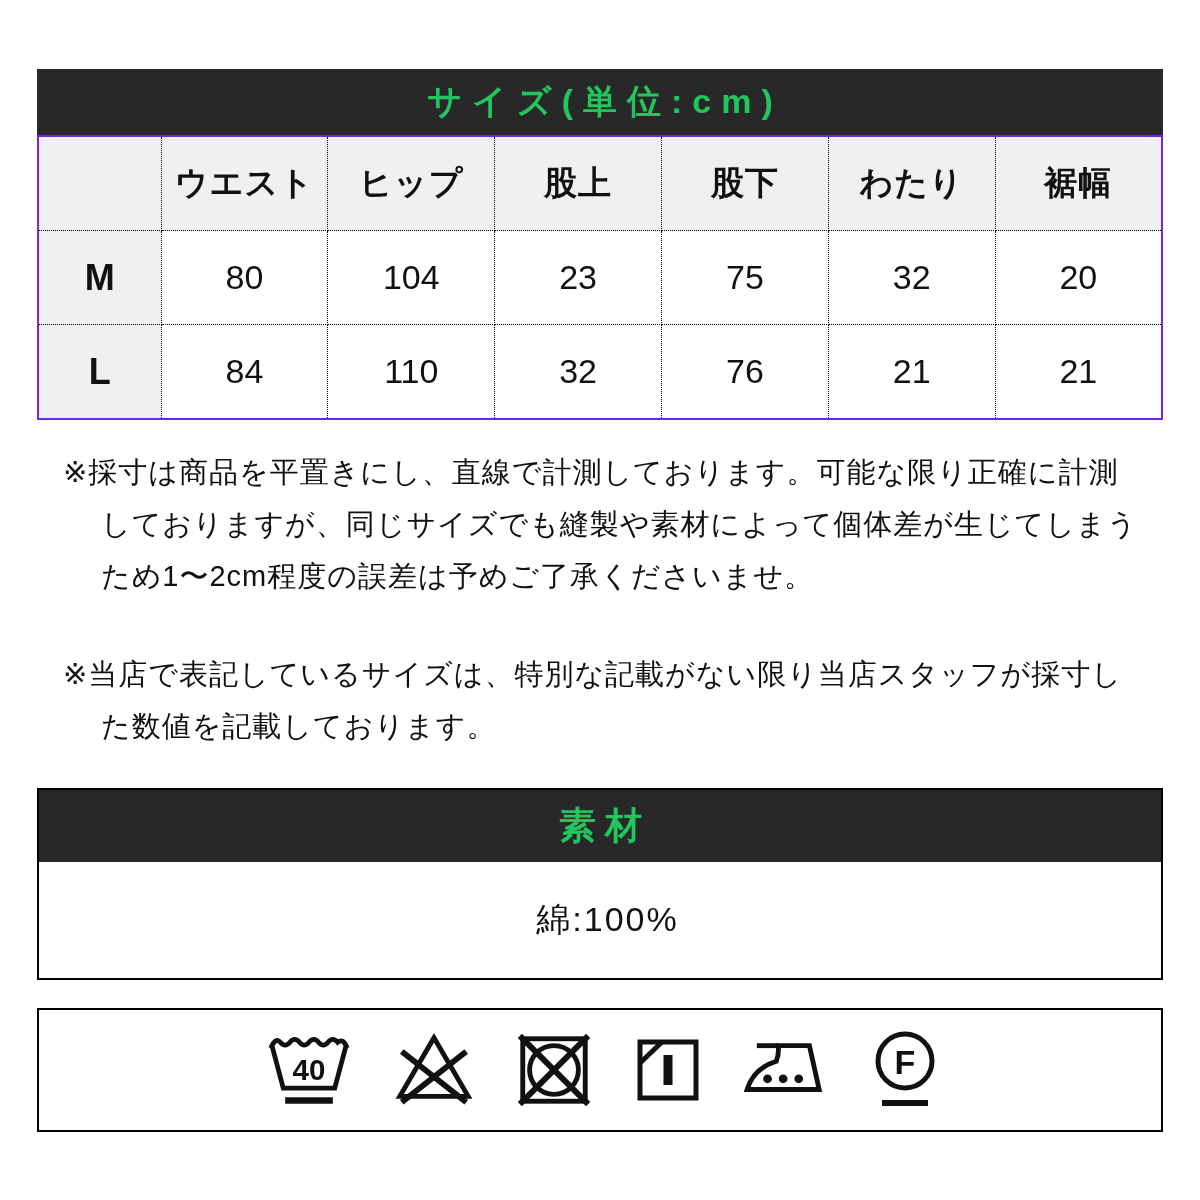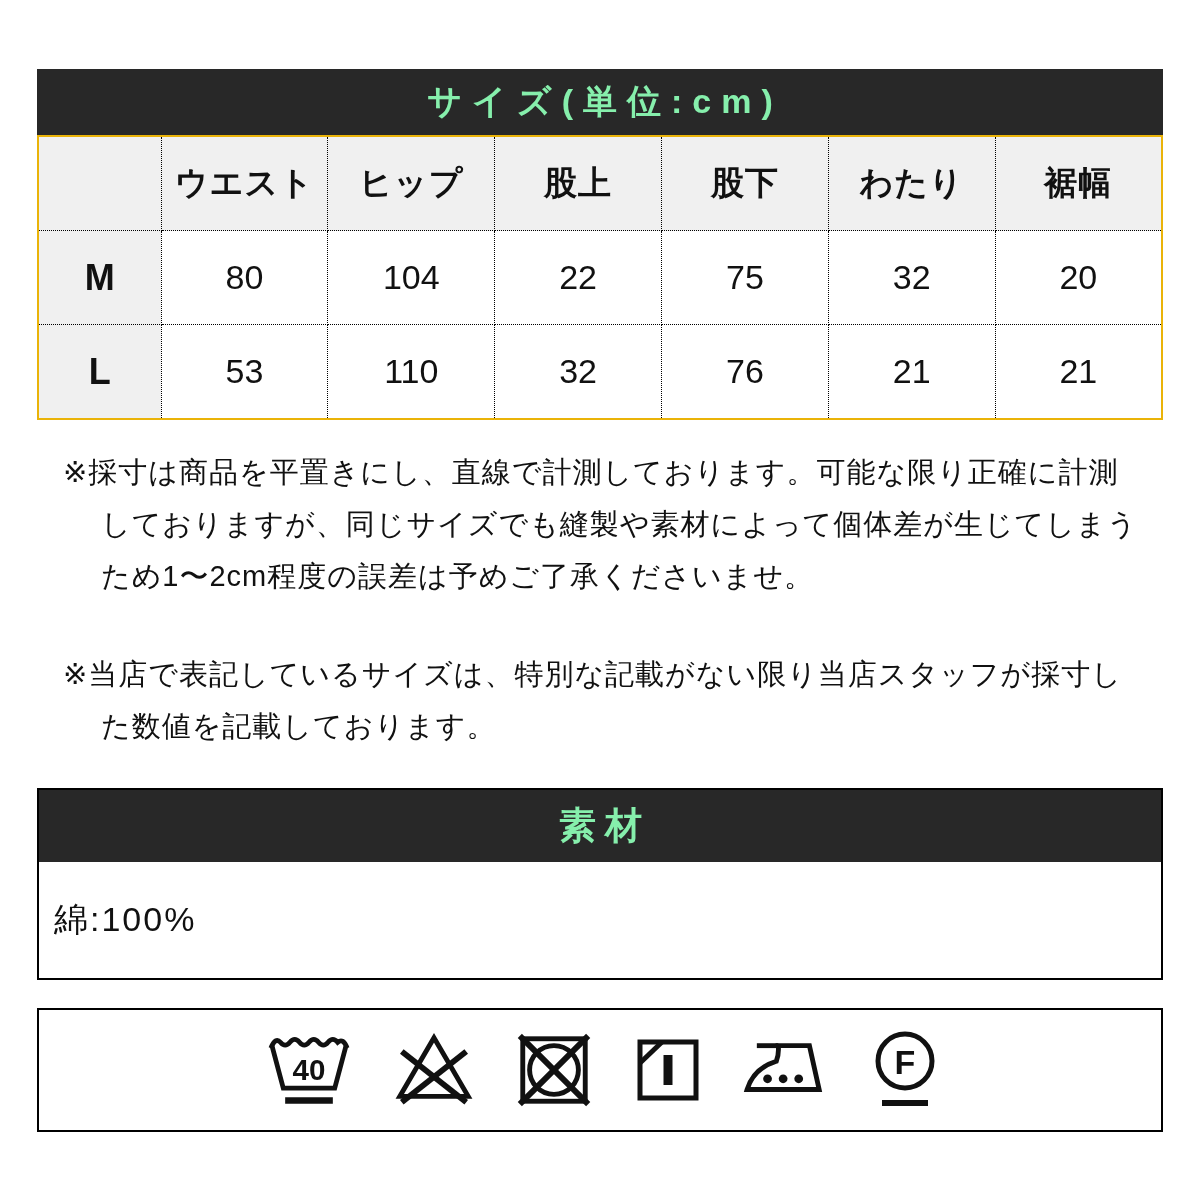--- a/index.html
+++ b/index.html
@@ -6,30 +6,30 @@
   body{
     width:1200px;height:1200px;background:#ffffff;overflow:hidden;
     font-family:"Liberation Sans","DejaVu Sans",sans-serif;color:#111;
     -webkit-font-smoothing:antialiased;
   }
   .page{width:1200px;height:1200px;}
   .content{width:1126px;margin:0 auto;padding-top:69px;}
 
   
   .bar{
-    background:#282828;color:#86efac;height:66px;
+    background:#282828;color:#22c55e;height:66px;
     display:flex;align-items:center;justify-content:center;
     font-weight:bold;font-size:34px;letter-spacing:10px;text-indent:10px;
   }
   .bar.small{height:62px;font-size:30px;letter-spacing:9px;}
 
   
   table.size-table{
     width:100%;border-collapse:collapse;table-layout:fixed;
-    border:2px solid #eab308;background:#be185d;
+    border:2px solid #6d28d9;background:#be185d;
   }
   table.size-table col.label-col{width:123px;}
   table.size-table th,
   table.size-table td{
     border:1px dotted #000;height:93px;text-align:center;vertical-align:middle;
     padding:0;
   }
   table.size-table thead th{
     background:#f0f0f0;font-size:33px;font-weight:bold;letter-spacing:1px;
   }
@@ -46,21 +46,21 @@
     padding-left:64px;text-indent:-38px;padding-right:20px;
   }
   .note.first{margin-top:26px;}
   .note.second{margin-top:46px;}
 
   
   .boxed{border:2px solid #000;}
   .boxed .bar{height:72px;font-size:37px;text-align:center;}
   .material-box{margin-top:36px;}
   .material-body{
-    height:116px;display:flex;align-items:center;justify-content:flex-start;
+    height:116px;display:flex;align-items:center;justify-content:center;
     font-size:34px;letter-spacing:2px;background:#fff;padding-left:15px;
   }
   .care-box{margin-top:28px;}
   .care-body{
     height:120px;display:flex;align-items:center;justify-content:center;
     gap:36px;background:#fff;
   }
   .care-icon{display:block;}
   .care-icon text{
     font-family:"Liberation Sans","DejaVu Sans",sans-serif;
@@ -97,28 +97,28 @@
             <th>股下</th>
             <th>わたり</th>
             <th>裾幅</th>
           </tr>
         </thead>
         <tbody>
           <tr>
             <th>M</th>
             <td>80</td>
             <td>104</td>
-            <td>22</td>
+            <td>23</td>
             <td>75</td>
             <td>32</td>
             <td>20</td>
           </tr>
           <tr>
             <th>L</th>
-            <td>53</td>
+            <td>84</td>
             <td>110</td>
             <td>32</td>
             <td>76</td>
             <td>21</td>
             <td>21</td>
           </tr>
         </tbody>
       </table>
 
       <p class="note first">※採寸は商品を平置きにし、直線で計測しております。可能な限り正確に計測しておりますが、同じサイズでも縫製や素材によって個体差が生じてしまうため1〜2cm程度の誤差は予めご了承くださいませ。</p>

